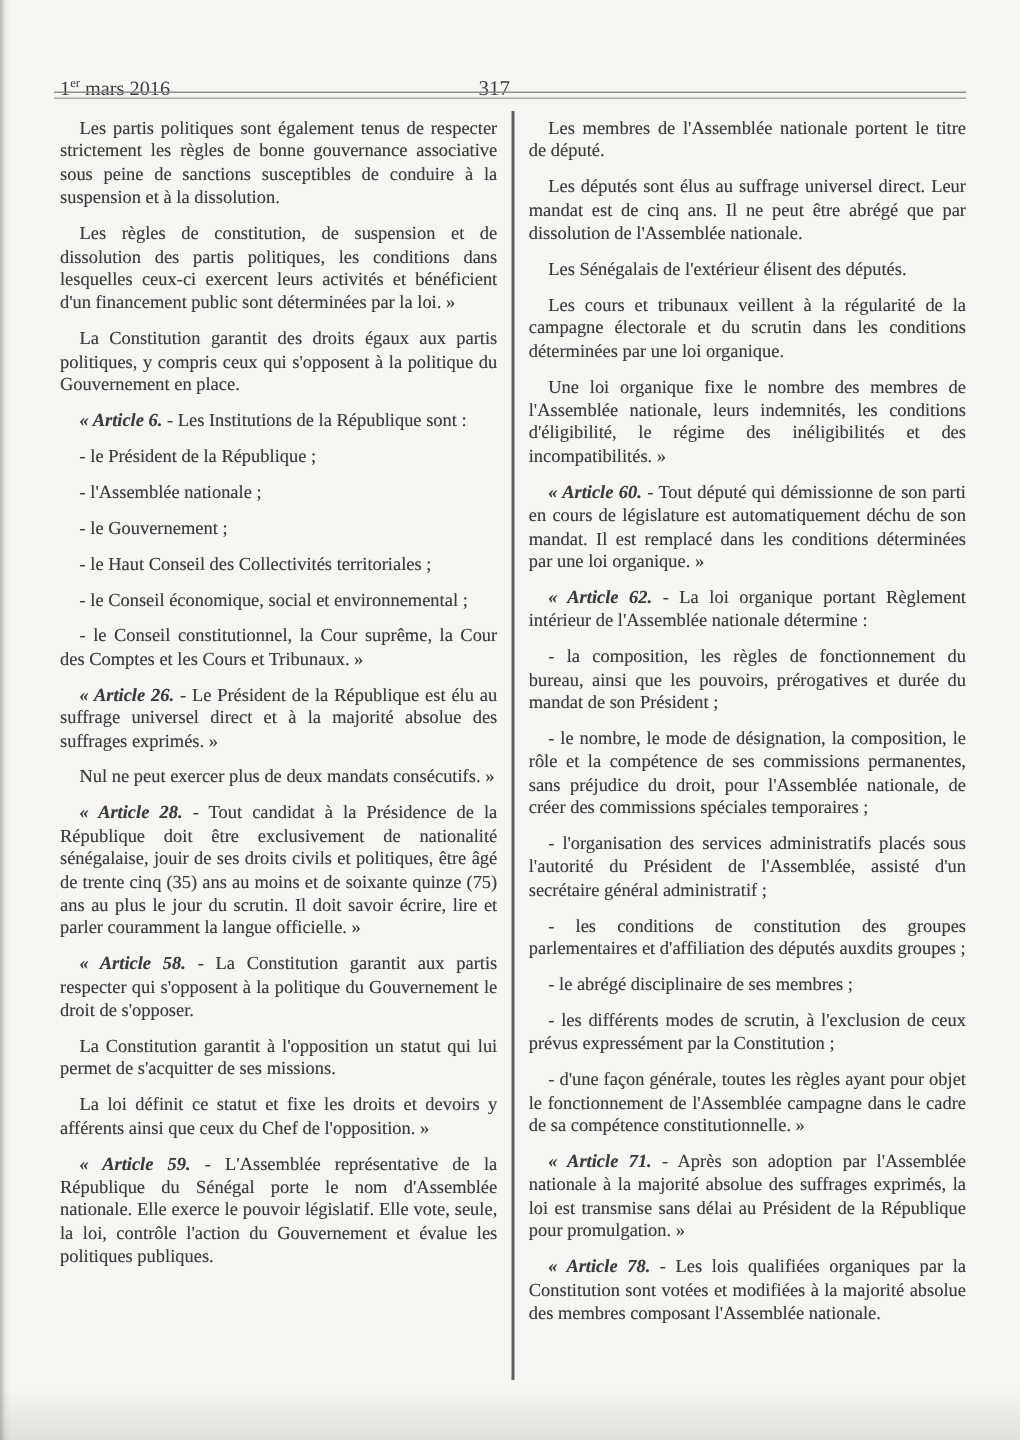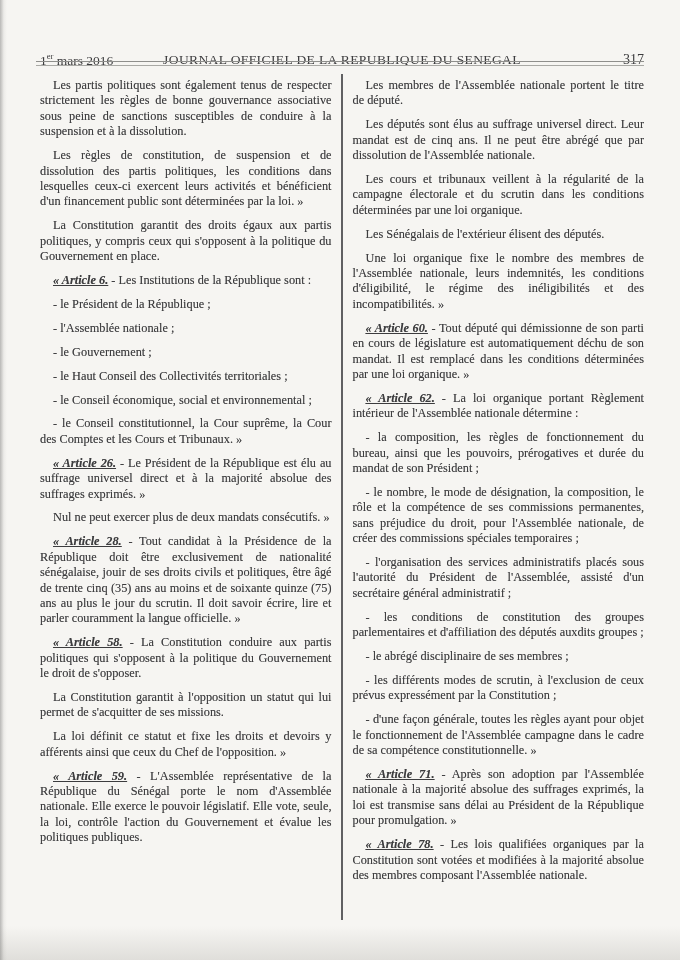--- a/index.html
+++ b/index.html
@@ -42,32 +42,31 @@
     position:absolute;left:341px;top:74px;height:846px;width:1.6px;
     background:#606062;
   }
   .content{
     position:absolute;top:78px;left:40px;width:604px;
     display:flex;gap:21px;
   }
   .col{width:292px;font-size:12.3px;line-height:15.4px;text-align:justify;}
   .para{margin:0 0 8.5px 0;text-indent:13px;
     text-shadow:0 0 .5px rgba(60,60,62,.45);}
-  .lead{font-weight:bold;font-style:italic;text-decoration:underline;}
+  .lead{font-weight:bold;font-style:italic;}
 </style>
 </head>
 <body>
 
 <div class="page">
   <div class="edge-left"></div>
   <div class="edge-bottom"></div>
 
   <div class="header">
     <div class="date"><span>1</span><sup>er</sup><span> mars 2016</span></div>
-    <div class="title">JOURNAL OFFICIEL DE LA REPUBLIQUE DU SENEGAL</div>
     <div class="pagenum">317</div>
   </div>
 
   <div class="double-rule"></div>
   <div class="col-divider"></div>
 
   <div class="content">
     <div class="col" id="col-left">
         <p class="para"><span>Les partis politiques sont également tenus de respecter strictement les règles de bonne gouvernance associative sous peine de sanctions susceptibles de conduire à la suspension et à la dissolution.</span></p>
         <p class="para"><span>Les règles de constitution, de suspension et de dissolution des partis politiques, les conditions dans lesquelles ceux-ci exercent leurs activités et bénéficient d'un financement public sont déterminées par la loi. »</span></p>
@@ -75,30 +74,30 @@
         <p class="para"><span class="lead">« Article 6.</span><span> - Les Institutions de la République sont :</span></p>
         <p class="para"><span>- le Président de la République ;</span></p>
         <p class="para"><span>- l'Assemblée nationale ;</span></p>
         <p class="para"><span>- le Gouvernement ;</span></p>
         <p class="para"><span>- le Haut Conseil des Collectivités territoriales ;</span></p>
         <p class="para"><span>- le Conseil économique, social et environnemental ;</span></p>
         <p class="para"><span>- le Conseil constitutionnel, la Cour suprême, la Cour des Comptes et les Cours et Tribunaux. »</span></p>
         <p class="para"><span class="lead">« Article 26.</span><span> - Le Président de la République est élu au suffrage universel direct et à la majorité absolue des suffrages exprimés. »</span></p>
         <p class="para"><span>Nul ne peut exercer plus de deux mandats consécutifs. »</span></p>
         <p class="para"><span class="lead">« Article 28.</span><span> - Tout candidat à la Présidence de la République doit être exclusivement de nationalité sénégalaise, jouir de ses droits civils et politiques, être âgé de trente cinq (35) ans au moins et de soixante quinze (75) ans au plus le jour du scrutin. Il doit savoir écrire, lire et parler couramment la langue officielle. »</span></p>
-        <p class="para"><span class="lead">« Article 58.</span><span> - La Constitution conduire aux partis politiques qui s'opposent à la politique du Gouvernement le droit de s'opposer.</span></p>
+        <p class="para"><span class="lead">« Article 58.</span><span> - La Constitution garantit aux partis respecter qui s'opposent à la politique du Gouvernement le droit de s'opposer.</span></p>
         <p class="para"><span>La Constitution garantit à l'opposition un statut qui lui permet de s'acquitter de ses missions.</span></p>
         <p class="para"><span>La loi définit ce statut et fixe les droits et devoirs y afférents ainsi que ceux du Chef de l'opposition. »</span></p>
         <p class="para"><span class="lead">« Article 59.</span><span> - L'Assemblée représentative de la République du Sénégal porte le nom d'Assemblée nationale. Elle exerce le pouvoir législatif. Elle vote, seule, la loi, contrôle l'action du Gouvernement et évalue les politiques publiques.</span></p>
       </div>
     <div class="col" id="col-right">
         <p class="para"><span>Les membres de l'Assemblée nationale portent le titre de député.</span></p>
         <p class="para"><span>Les députés sont élus au suffrage universel direct. Leur mandat est de cinq ans. Il ne peut être abrégé que par dissolution de l'Assemblée nationale.</span></p>
+        <p class="para"><span>Les Sénégalais de l'extérieur élisent des députés.</span></p>
         <p class="para"><span>Les cours et tribunaux veillent à la régularité de la campagne électorale et du scrutin dans les conditions déterminées par une loi organique.</span></p>
-        <p class="para"><span>Les Sénégalais de l'extérieur élisent des députés.</span></p>
         <p class="para"><span>Une loi organique fixe le nombre des membres de l'Assemblée nationale, leurs indemnités, les conditions d'éligibilité, le régime des inéligibilités et des incompatibilités. »</span></p>
         <p class="para"><span class="lead">« Article 60.</span><span> - Tout député qui démissionne de son parti en cours de législature est automatiquement déchu de son mandat. Il est remplacé dans les conditions déterminées par une loi organique. »</span></p>
         <p class="para"><span class="lead">« Article 62.</span><span> - La loi organique portant Règlement intérieur de l'Assemblée nationale détermine :</span></p>
         <p class="para"><span>- la composition, les règles de fonctionnement du bureau, ainsi que les pouvoirs, prérogatives et durée du mandat de son Président ;</span></p>
         <p class="para"><span>- le nombre, le mode de désignation, la composition, le rôle et la compétence de ses commissions permanentes, sans préjudice du droit, pour l'Assemblée nationale, de créer des commissions spéciales temporaires ;</span></p>
         <p class="para"><span>- l'organisation des services administratifs placés sous l'autorité du Président de l'Assemblée, assisté d'un secrétaire général administratif ;</span></p>
         <p class="para"><span>- les conditions de constitution des groupes parlementaires et d'affiliation des députés auxdits groupes ;</span></p>
         <p class="para"><span>- le abrégé disciplinaire de ses membres ;</span></p>
         <p class="para"><span>- les différents modes de scrutin, à l'exclusion de ceux prévus expressément par la Constitution ;</span></p>
         <p class="para"><span>- d'une façon générale, toutes les règles ayant pour objet le fonctionnement de l'Assemblée campagne dans le cadre de sa compétence constitutionnelle. »</span></p>

